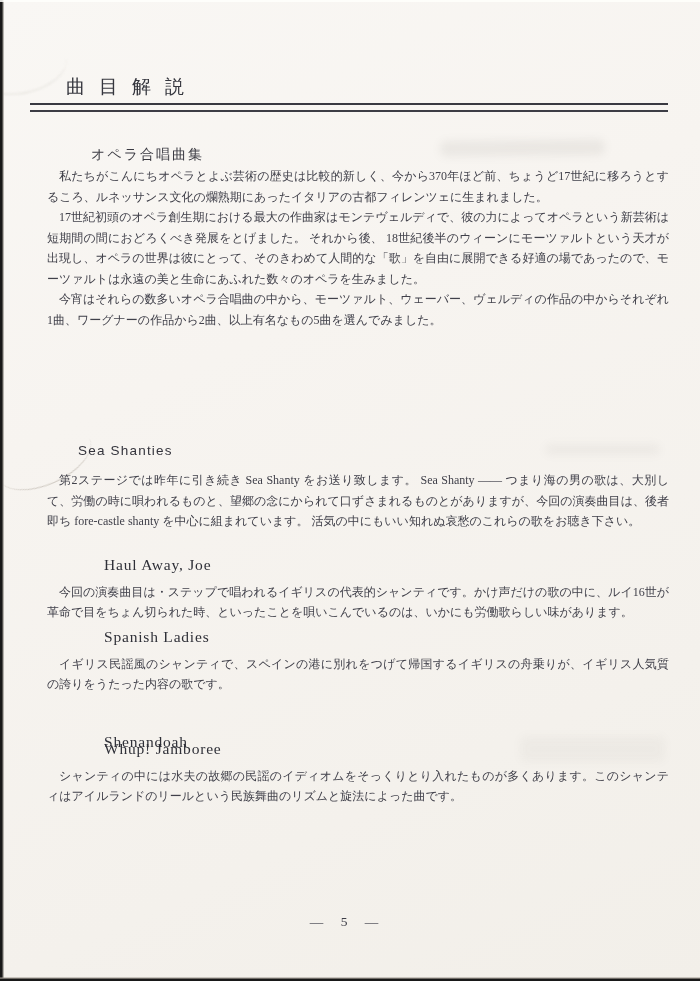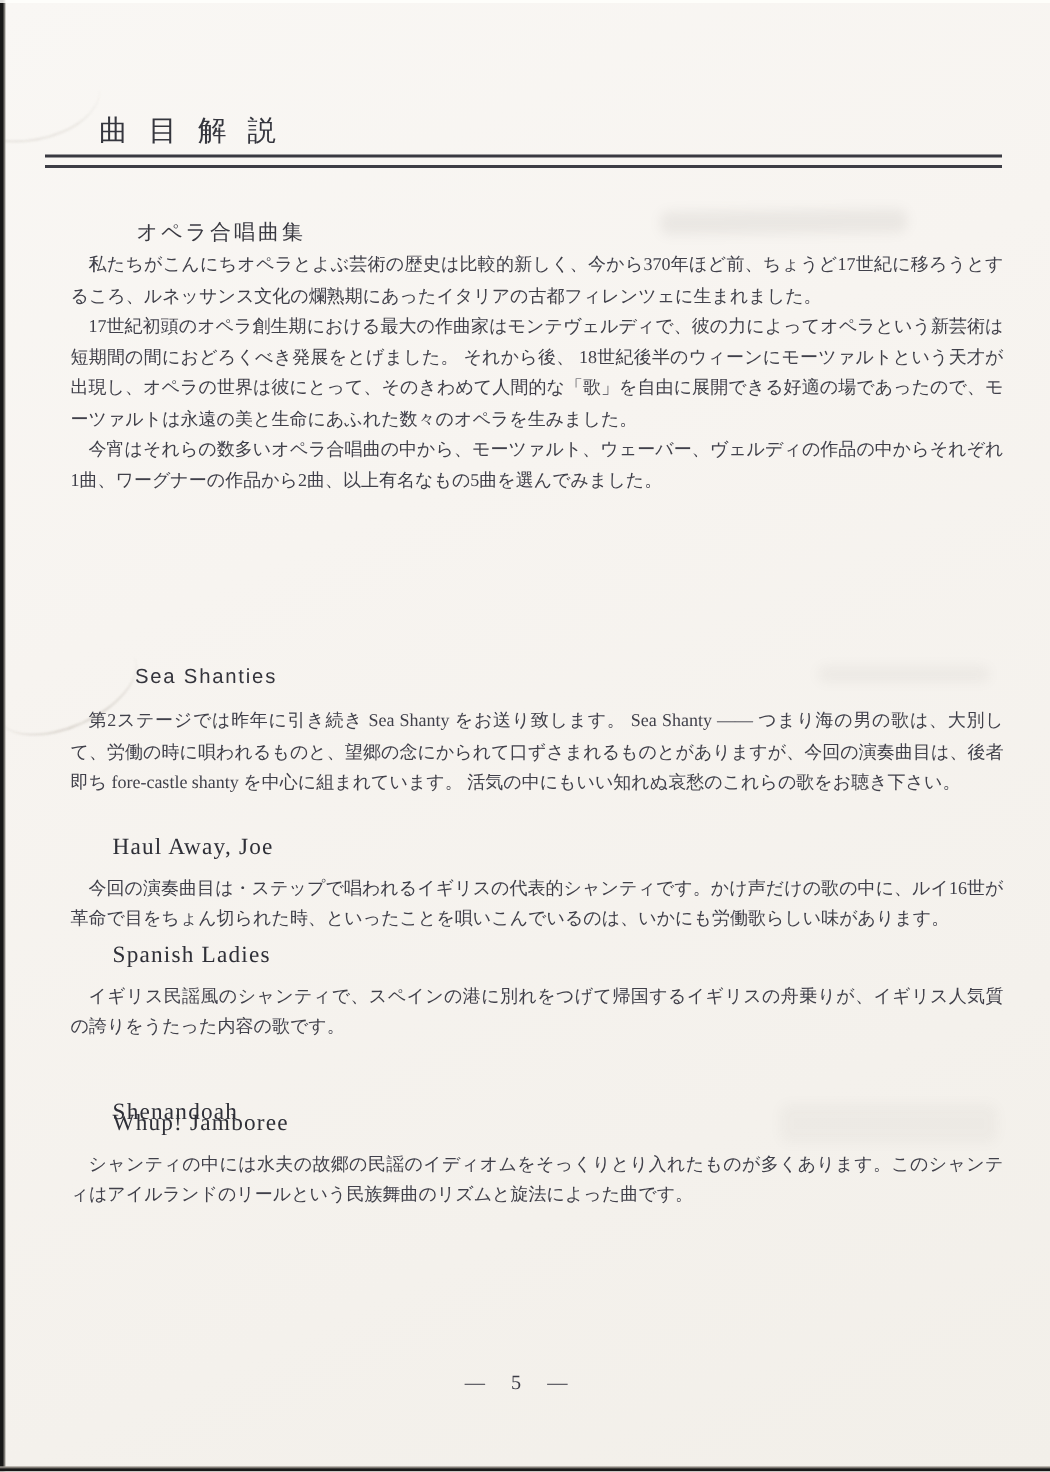--- a/index.html
+++ b/index.html
@@ -42,26 +42,26 @@
     border-top:2px solid #393941;border-bottom:2px solid #3d3d45;
   }
   
   .text-section{position:absolute;left:47px;width:622px;}
   .jp-heading{
     margin:0 0 0 44px;
     font-family:Liberation Serif, serif;
     font-size:14px;font-weight:500;letter-spacing:2px;color:#393941;
   }
   .latin-heading-sans{
-    margin:0 0 0 43px;
+    margin:0 0 0 31px;
     font-family:"Liberation Sans","DejaVu Sans",sans-serif;
     font-size:13.5px;font-weight:500;letter-spacing:1.2px;color:#34343c;
   }
   .song-title{
-    margin:0 0 0 28px;
+    margin:0 0 0 57px;
     font-family:"Liberation Serif","DejaVu Serif",serif;
     font-size:15.5px;font-weight:400;letter-spacing:.8px;color:#2f3038;
   }
   .body-text{
     margin:0;font-size:12px;line-height:20.5px;color:#40404a;
     text-align:justify;text-indent:1em;
   }
   .opera-paragraphs{margin-top:2px;}
   .intro-text{margin-top:12px;}
   .song-desc{margin-top:9px;line-height:19.5px;}

